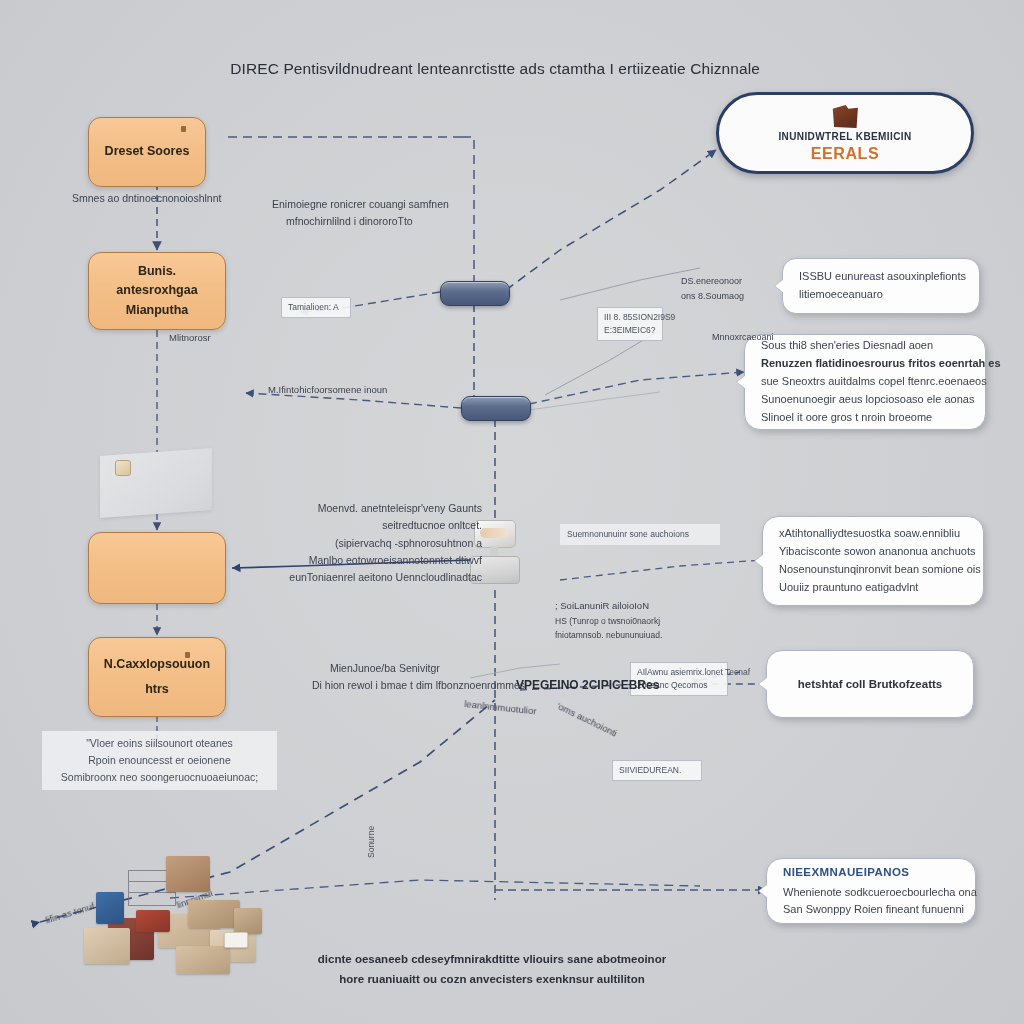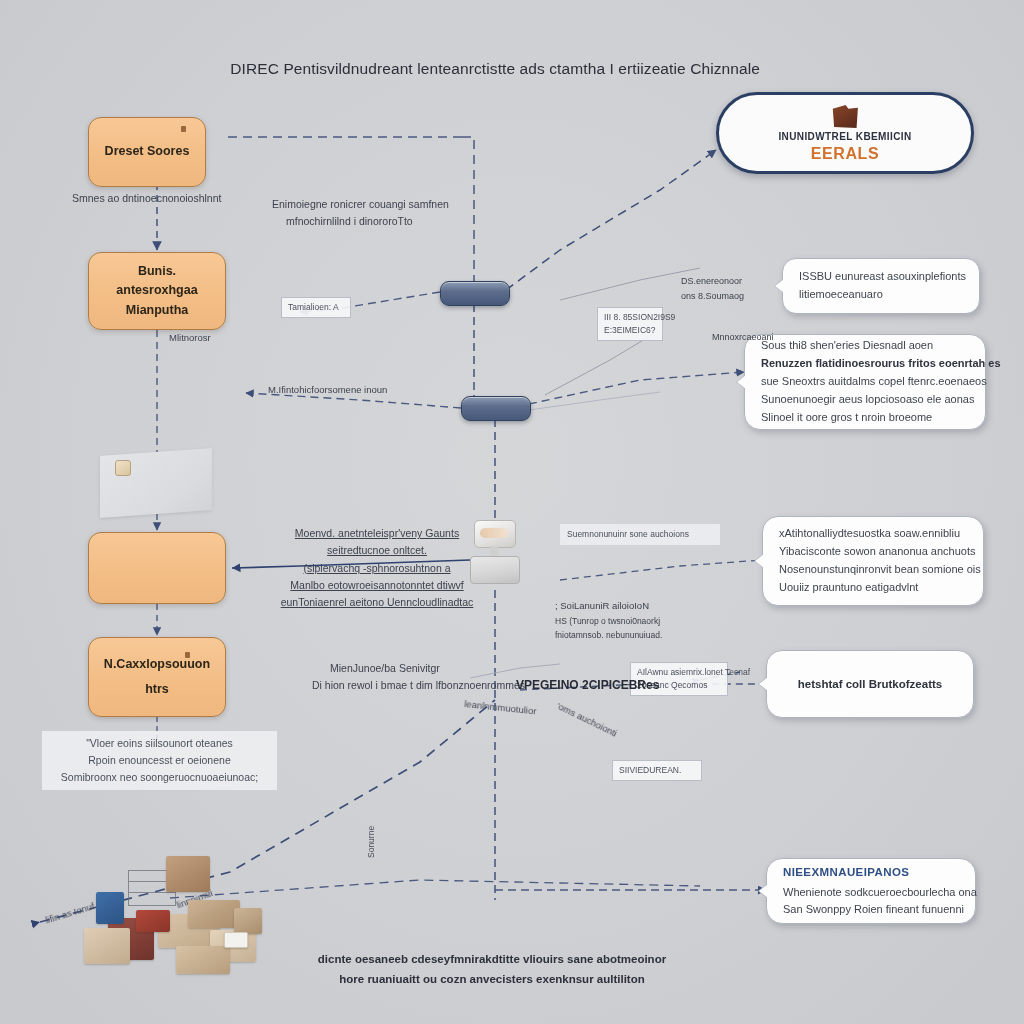--- a/index.html
+++ b/index.html
@@ -128,21 +128,21 @@
   #chip5{left:612px;top:760px;width:90px;}
   #chip6{left:42px;top:731px;width:235px;background:rgba(240,241,244,.82);border-color:transparent;text-align:center;font-size:10.5px;line-height:1.62;}
 
   
   .txt{font-size:10.5px;line-height:1.65;color:#3c424e;filter:blur(.2px);}
   .txt .ln{display:block;white-space:nowrap;}
   #t_left1{left:72px;top:190px;width:220px;}
   #t_mid1{left:272px;top:196px;width:210px;}
   #t_left2{left:160px;top:330px;width:110px;font-size:9.5px;margin-left:9px;}
   #t_mid2{left:268px;top:382px;width:200px;font-size:9.5px;}
-  #t_mid3{left:272px;top:525px;width:210px;text-align:center;text-decoration:underline;}
+  #t_mid3{left:272px;top:500px;width:210px;text-align:right;}
   #t_mid4{left:272px;top:660px;width:230px;margin-left:40px;}
   #t_mid5{left:555px;top:598px;width:190px;font-size:9.5px;}
   #t_r1{left:681px;top:274px;width:70px;font-size:9px;}
   #t_r2{left:712px;top:330px;width:60px;font-size:9px;}
   #bottomcap{
     left:292px;top:950px;width:400px;text-align:center;
     font-size:11.5px;font-weight:bold;line-height:1.7;color:#2b303b;filter:blur(.25px);
   }
   #centerbold{
     left:516px;top:678px;width:180px;

